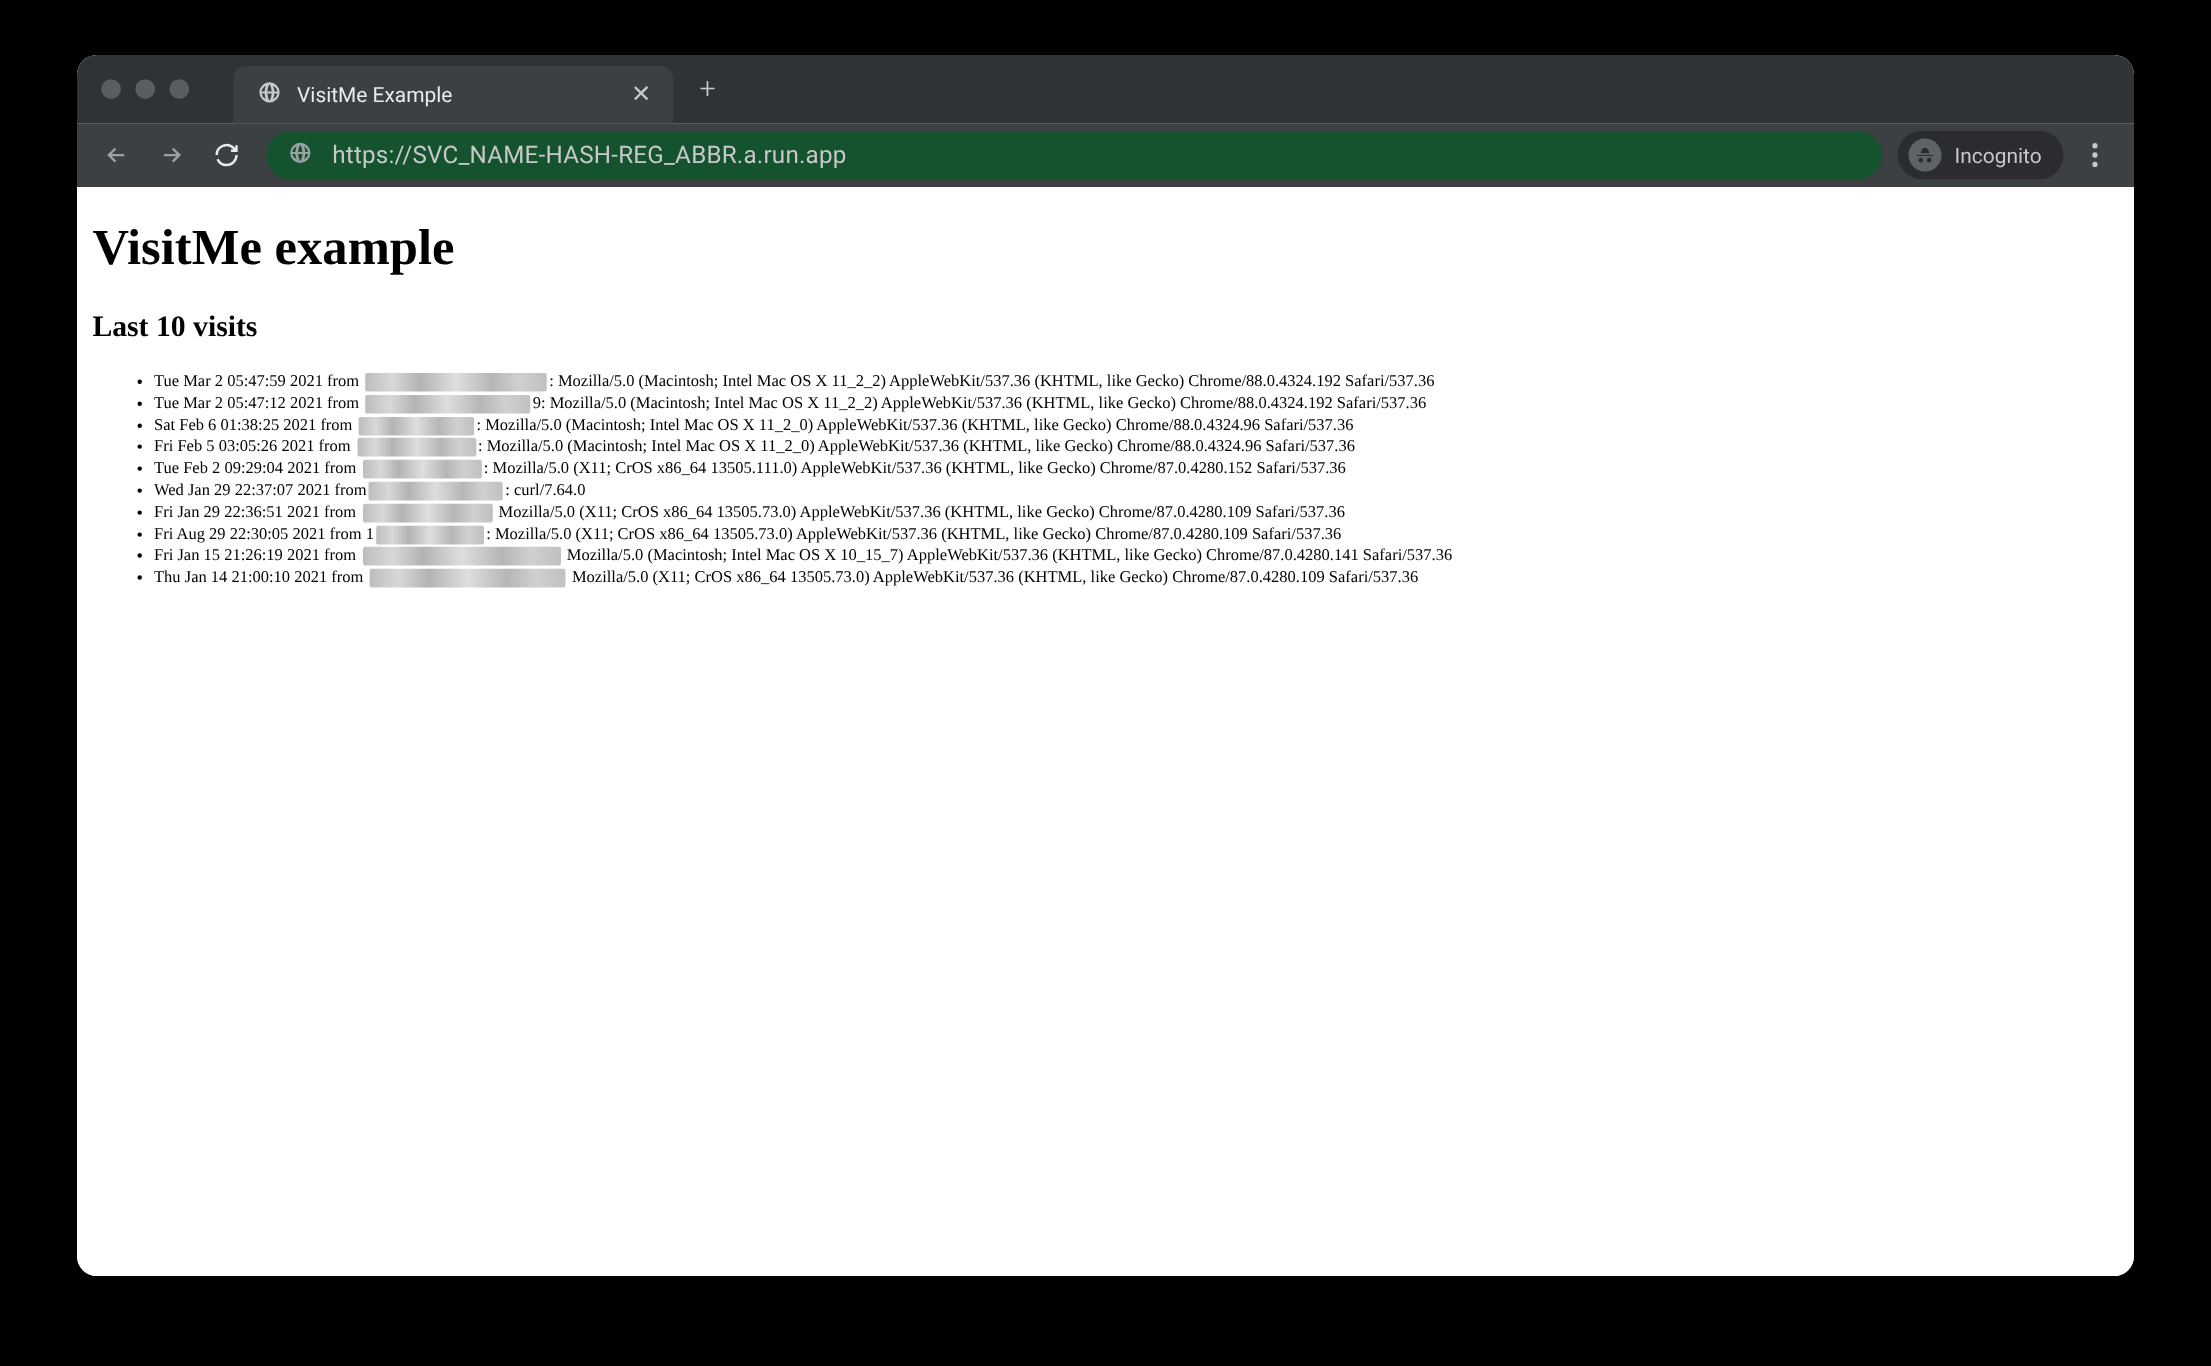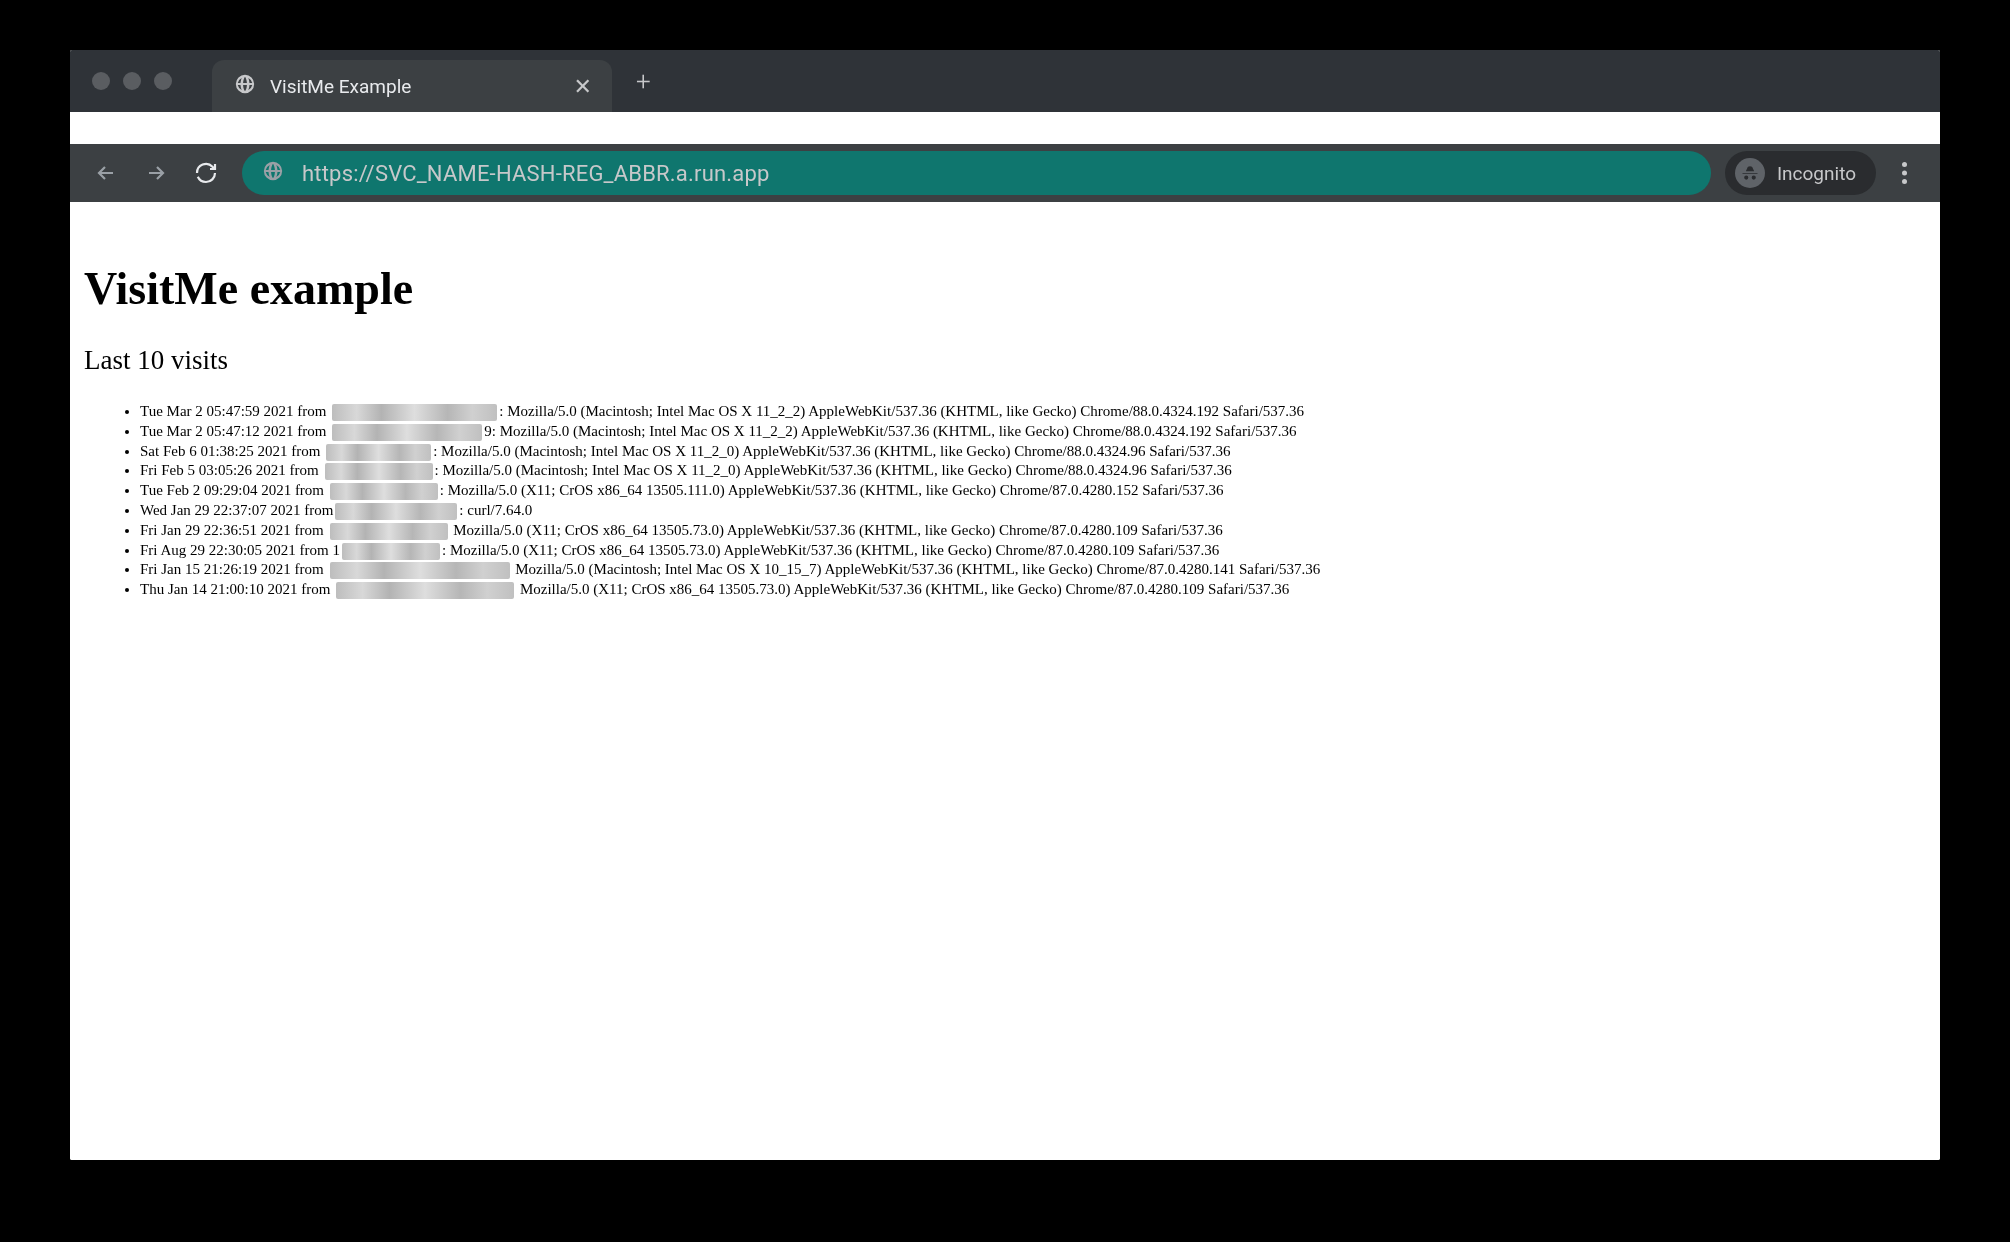--- a/index.html
+++ b/index.html
@@ -10,27 +10,26 @@
       height: 1242px;
       display: flex;
       align-items: flex-start;
       justify-content: center;
       padding-top: 50px;
     }
     .browser-window {
       width: 1870px;
       height: 1110px;
       background: #fff;
-      border-radius: 2px;
+      border-radius: 18px;
       overflow: hidden;
       box-shadow: 0 20px 60px rgba(0,0,0,0.5);
       display: flex;
       flex-direction: column;
       position: relative;
-      gap: 32px;
     }
     .title-bar {
       background: #2f3338;
       height: 62px;
       display: flex;
       align-items: center;
       padding: 0 22px;
     }
     .traffic-lights {
       display: flex;
@@ -80,21 +79,21 @@
       align-items: center;
       justify-content: center;
       color: #9aa0a6;
       cursor: pointer;
       border-radius: 50%;
     }
     .nav-btn.enabled { color: #e8eaed; }
     .nav-btn svg { width: 24px; height: 24px; }
     .omnibox {
       flex: 1;
-      background: #0f766e;
+      background: #14532d;
       border-radius: 30px;
       height: 44px;
       display: flex;
       align-items: center;
       padding: 0 20px;
       margin: 0 8px;
       gap: 18px;
     }
     .omnibox .globe-icon svg { width: 22px; height: 22px; fill: #9aa0a6; }
     .url-text { color: #c7c8ca; font-size: 22px; letter-spacing: 0.2px; }
@@ -126,21 +125,21 @@
       background: #fff;
       overflow-y: scroll;
       padding: 28px 14px;
       font-family: "Times New Roman", Times, serif;
       color: #000;
     }
     .content::-webkit-scrollbar { width: 18px; }
     .content::-webkit-scrollbar-track { background: #fff; }
     .content::-webkit-scrollbar-thumb { background: #b9b9b9; border-radius: 10px; border: 4px solid #fff; }
     .content h1 { font-size: 46px; font-weight: bold; margin-bottom: 30px; }
-    .content h3 { font-size: 27px; font-weight: normal; margin-bottom: 26px; }
+    .content h3 { font-size: 27px; font-weight: bold; margin-bottom: 26px; }
     .content ul { padding-left: 56px; }
     .content li {
       font-size: 15px;
       line-height: 1.32;
       margin-bottom: 0px;
       list-style-type: disc;
     }
     .redact {
       display: inline-block;
       vertical-align: middle;

